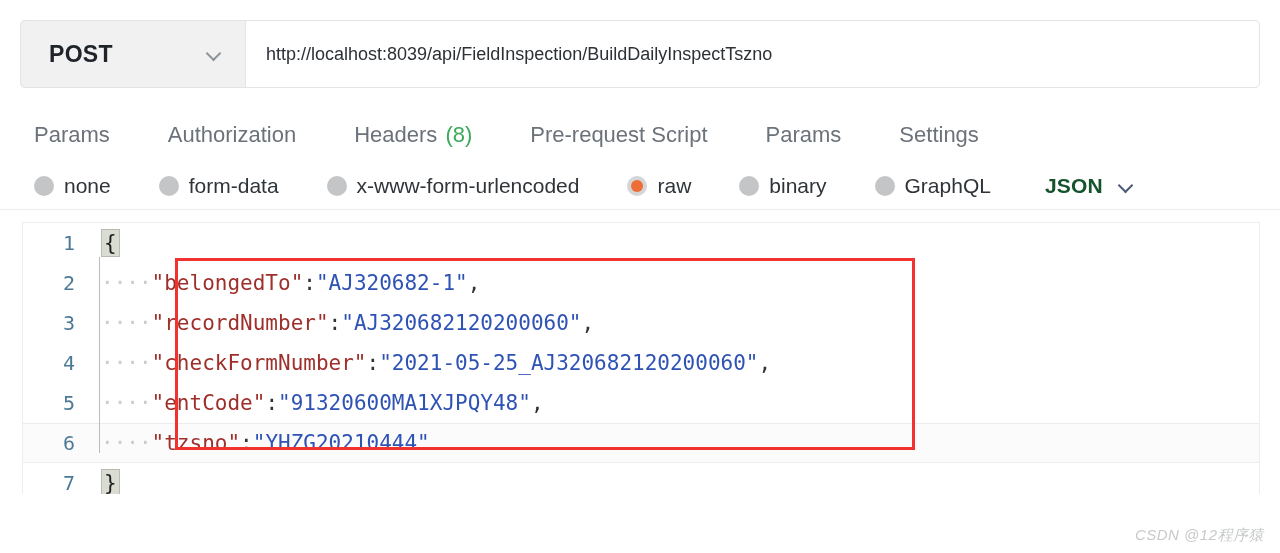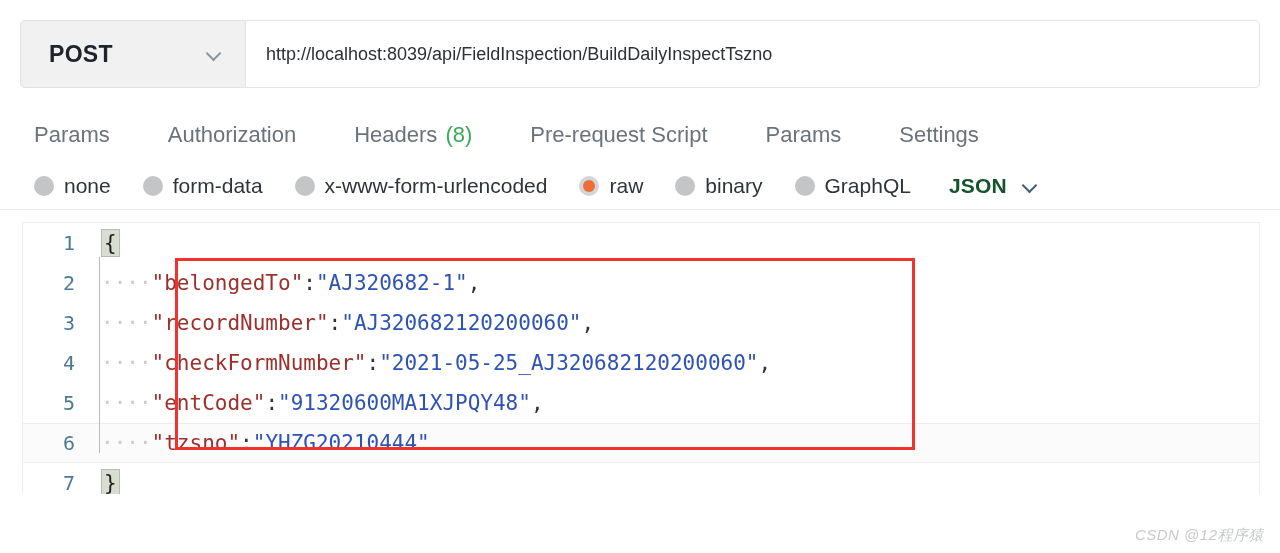--- a/index.html
+++ b/index.html
@@ -125,20 +125,21 @@
   }
 
   
   #radio-row {
     display: flex;
     align-items: center;
     padding: 0 0 0 34px;
     height: 48px;
     border-bottom: 1px solid #ececed;
     box-sizing: border-box;
+    gap: 16px;
   }
   .radio-item {
     display: flex;
     align-items: center;
     margin-right: 32px;
     cursor: pointer;
     white-space: nowrap;
   }
   .radio-mark {
     width: 20px;

